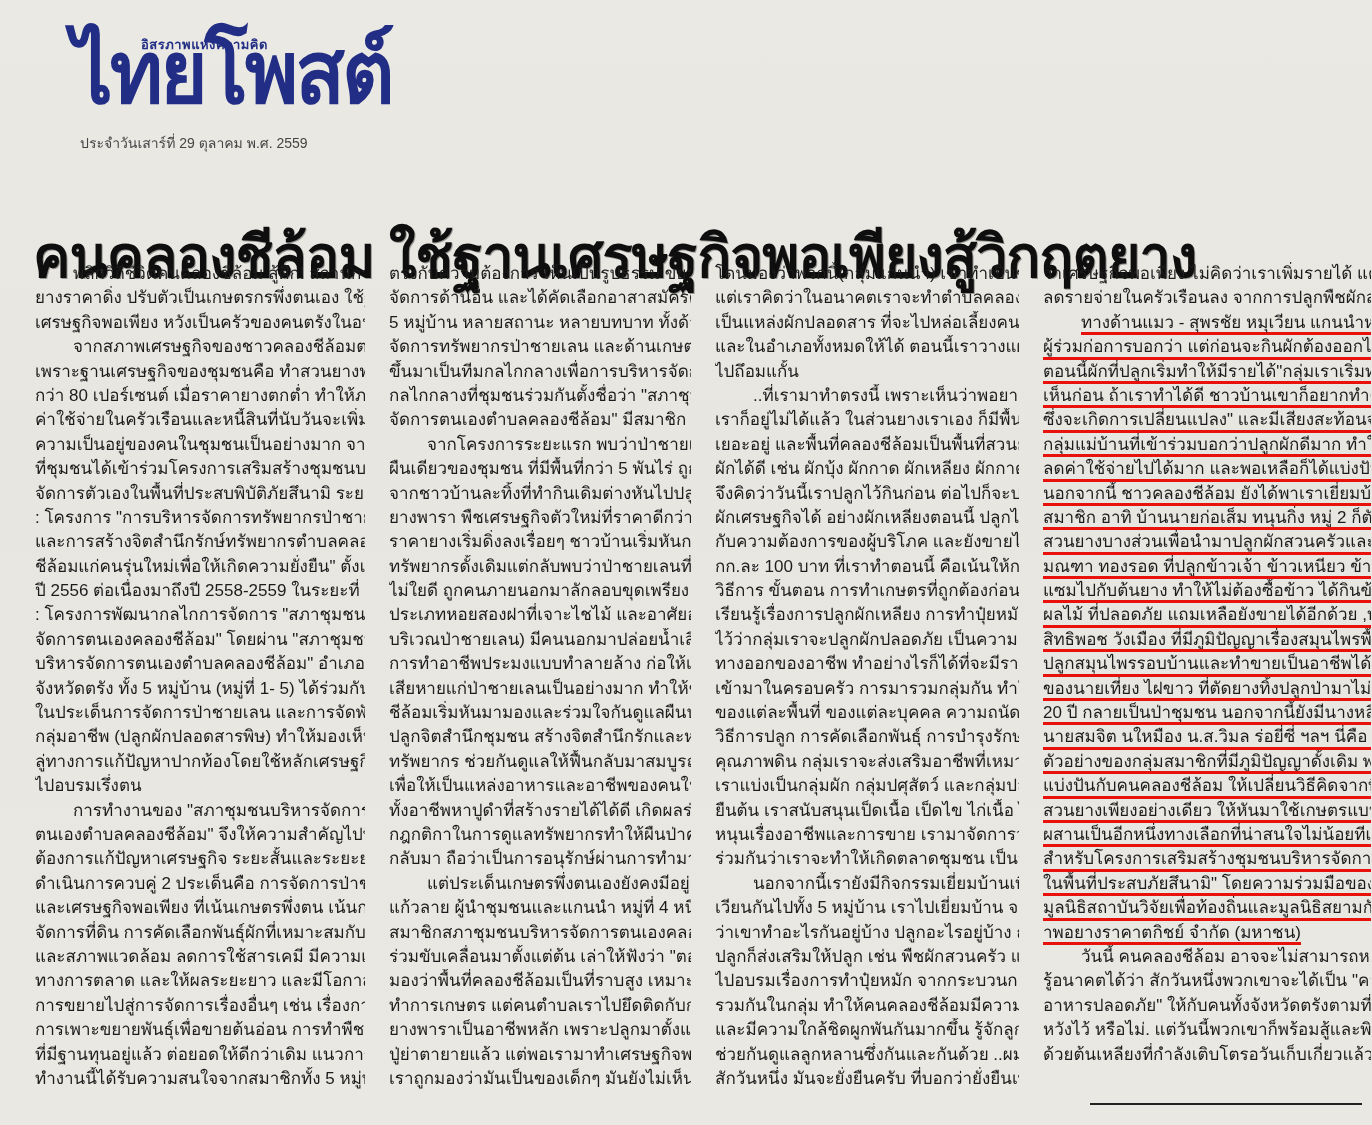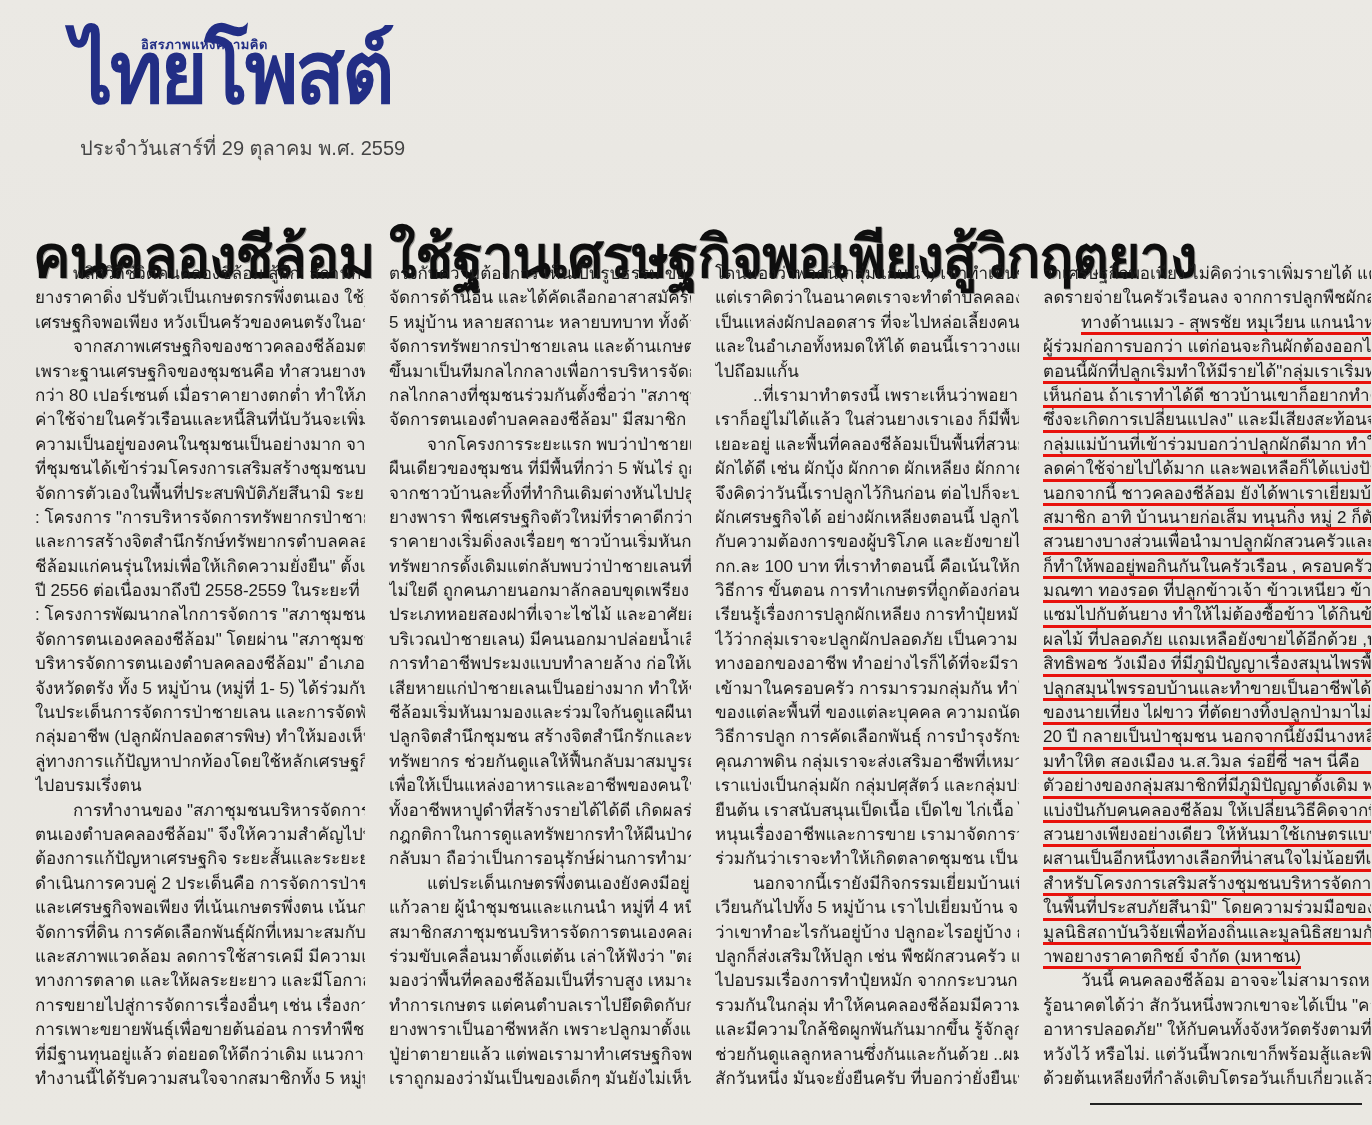--- a/index.html
+++ b/index.html
@@ -15,21 +15,21 @@
     position:absolute;left:97px;top:26px;
     font-size:13px;font-weight:bold;color:#222e85;letter-spacing:.5px;
   }
   .logo{
     position:absolute;left:28px;top:22px;
     font-size:81px;font-weight:900;color:#222e85;
     letter-spacing:-3px;line-height:1;transform:scaleY(1.08);transform-origin:top left;
   }
   .dateline{
     position:absolute;left:36px;top:124px;
-    font-size:20px;color:#454545;
+    font-size:14px;color:#454545;
   }
   .headline{
     position:absolute;left:33px;top:182px;width:1310px;height:74px;
     font-size:56px;font-weight:900;color:#0e0e0e;line-height:72px;
     letter-spacing:-1px;white-space:nowrap;transform:scaleY(1.04);transform-origin:top left;
     text-shadow:1px 1px 0 rgba(0,0,0,.35);
   }
   .columns{
     position:absolute;left:0;top:262px;width:1372px;
     display:grid;grid-template-columns:330px 302px 304px 328px;
@@ -173,29 +173,28 @@
       <div class="line indent"><span class="u-text">ทางด้านแมว - สุพรชัย หมุเวียน แกนนำหมู่ 1</span></div>
       <div class="line u-full">ผู้ร่วมก่อการบอกว่า แต่ก่อนจะกินผักต้องออกไปซื้อ</div>
       <div class="line u-full">ตอนนี้ผักที่ปลูกเริ่มทำให้มีรายได้"กลุ่มเราเริ่มทำให้</div>
       <div class="line u-full">เห็นก่อน ถ้าเราทำได้ดี ชาวบ้านเขาก็อยากทำตาม</div>
       <div class="line u-full">ซึ่งจะเกิดการเปลี่ยนแปลง" และมีเสียงสะท้อนจาก</div>
       <div class="line u-full">กลุ่มแม่บ้านที่เข้าร่วมบอกว่าปลูกผักดีมาก ทำให้</div>
       <div class="line u-full">ลดค่าใช้จ่ายไปได้มาก และพอเหลือก็ได้แบ่งปันกัน</div>
       <div class="line u-full">นอกจากนี้ ชาวคลองชีล้อม ยังได้พาเราเยี่ยมบ้าน</div>
       <div class="line u-full">สมาชิก อาทิ บ้านนายก่อเส็ม ทนุนกิ่ง หมู่ 2 ก็ตัด</div>
       <div class="line u-full">สวนยางบางส่วนเพื่อนำมาปลูกผักสวนครัวและเลี้ยงไก่</div>
-      <div class="line u-full">ก็ทำให้พออยู่พอกินกันในครัวเรือน , ครอบครัว</div>
       <div class="line u-full">มณฑา ทองรอด ที่ปลูกข้าวเจ้า ข้าวเหนียว ข้าวโพดฯลฯ</div>
       <div class="line u-full">แซมไปกับต้นยาง ทำให้ไม่ต้องซื้อข้าว ได้กินข้าวคุณภาพ ผัก</div>
       <div class="line u-full">ผลไม้ ที่ปลอดภัย แถมเหลือยังขายได้อีกด้วย ,บ้าน</div>
       <div class="line u-full">สิทธิพอช วังเมือง ที่มีภูมิปัญญาเรื่องสมุนไพรพื้นบ้าน</div>
       <div class="line u-full">ปลูกสมุนไพรรอบบ้านและทำขายเป็นอาชีพได้ บ้าน</div>
       <div class="line u-full">ของนายเที่ยง ไฝขาว ที่ตัดยางทิ้งปลูกป่ามาไม่ต่ำกว่า</div>
       <div class="line u-full">20 ปี กลายเป็นป่าชุมชน นอกจากนี้ยังมีนางหลี ไชยฤทธิ์</div>
-      <div class="line u-full">มทำใหิต สองเมือง น.ส.วิมล ร่อยี่ซี่ ฯลฯ นี่คือ</div>
+      <div class="line u-full">นายสมจิต นใหมือง น.ส.วิมล ร่อยี่ซี่ ฯลฯ นี่คือ</div>
       <div class="line u-full">ตัวอย่างของกลุ่มสมาชิกที่มีภูมิปัญญาดั้งเดิม พร้อม</div>
       <div class="line u-full">แบ่งปันกับคนคลองชีล้อม ให้เปลี่ยนวิธีคิดจากพึ่งพา</div>
       <div class="line u-full">สวนยางเพียงอย่างเดียว ให้หันมาใช้เกษตรแบบผสม</div>
       <div class="line u-full">ผสานเป็นอีกหนึ่งทางเลือกที่น่าสนใจไม่น้อยทีเดียว</div>
       <div class="line u-full">สำหรับโครงการเสริมสร้างชุมชนบริหารจัดการตัวเอง</div>
       <div class="line u-full">ในพื้นที่ประสบภัยสึนามิ" โดยความร่วมมือของ</div>
       <div class="line u-full">มูลนิธิสถาบันวิจัยเพื่อท้องถิ่นและมูลนิธิสยามกัมมาจล</div>
       <div class="line"><span class="u-text">าพอยางราคาตกิชย์ จำกัด (มหาชน)</span></div>
       <div class="line indent">วันนี้ คนคลองชีล้อม อาจจะไม่สามารถหยั่ง</div>
       <div class="line">รู้อนาคตได้ว่า สักวันหนึ่งพวกเขาจะได้เป็น "คลัง</div>

